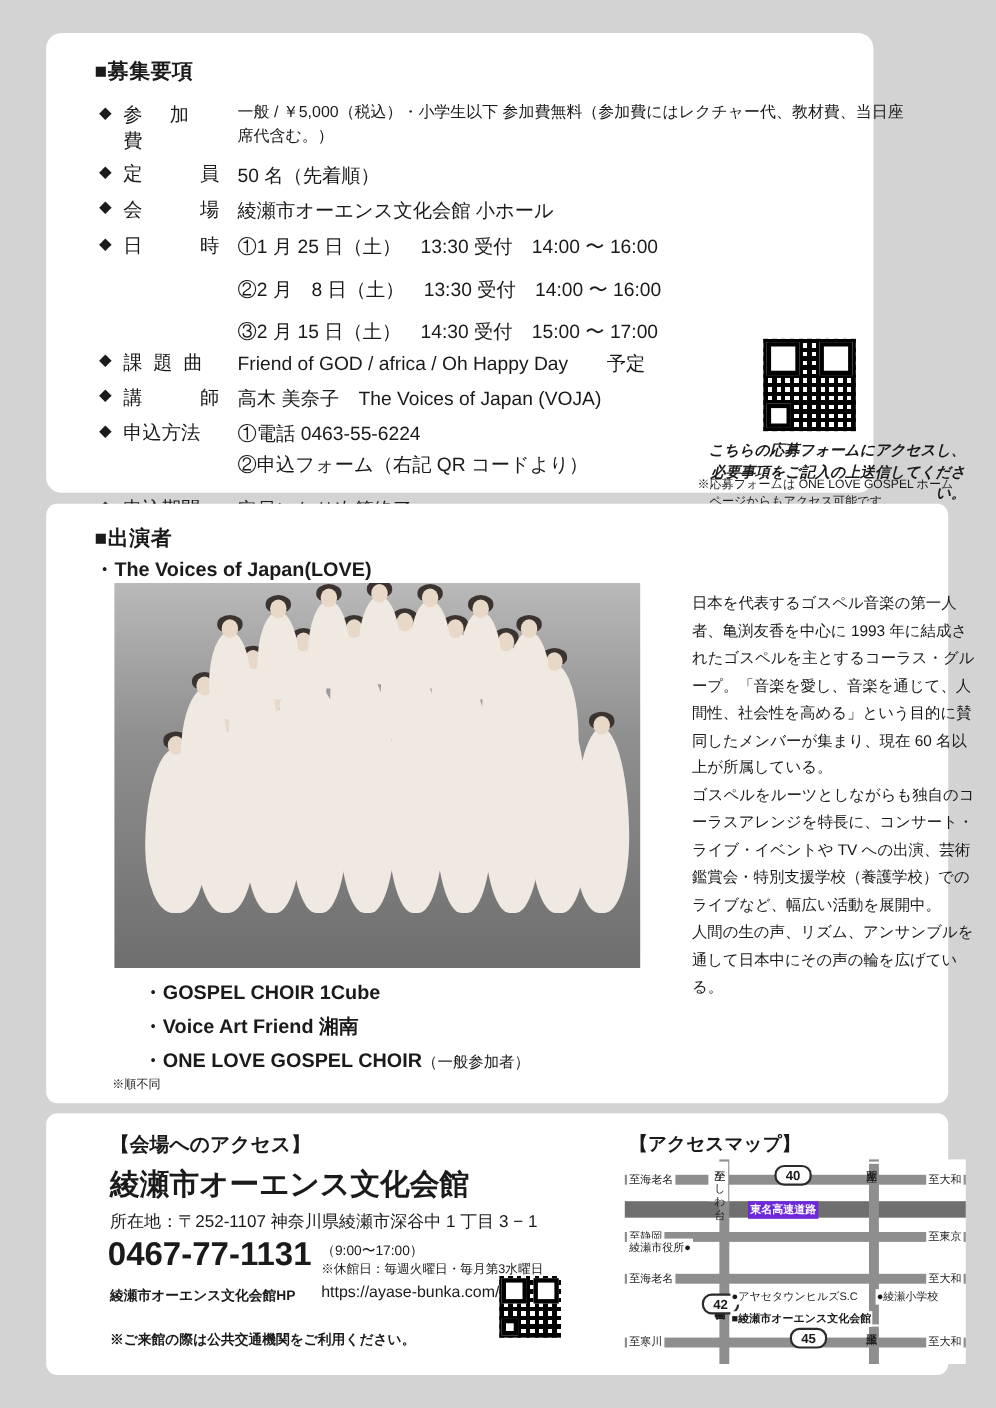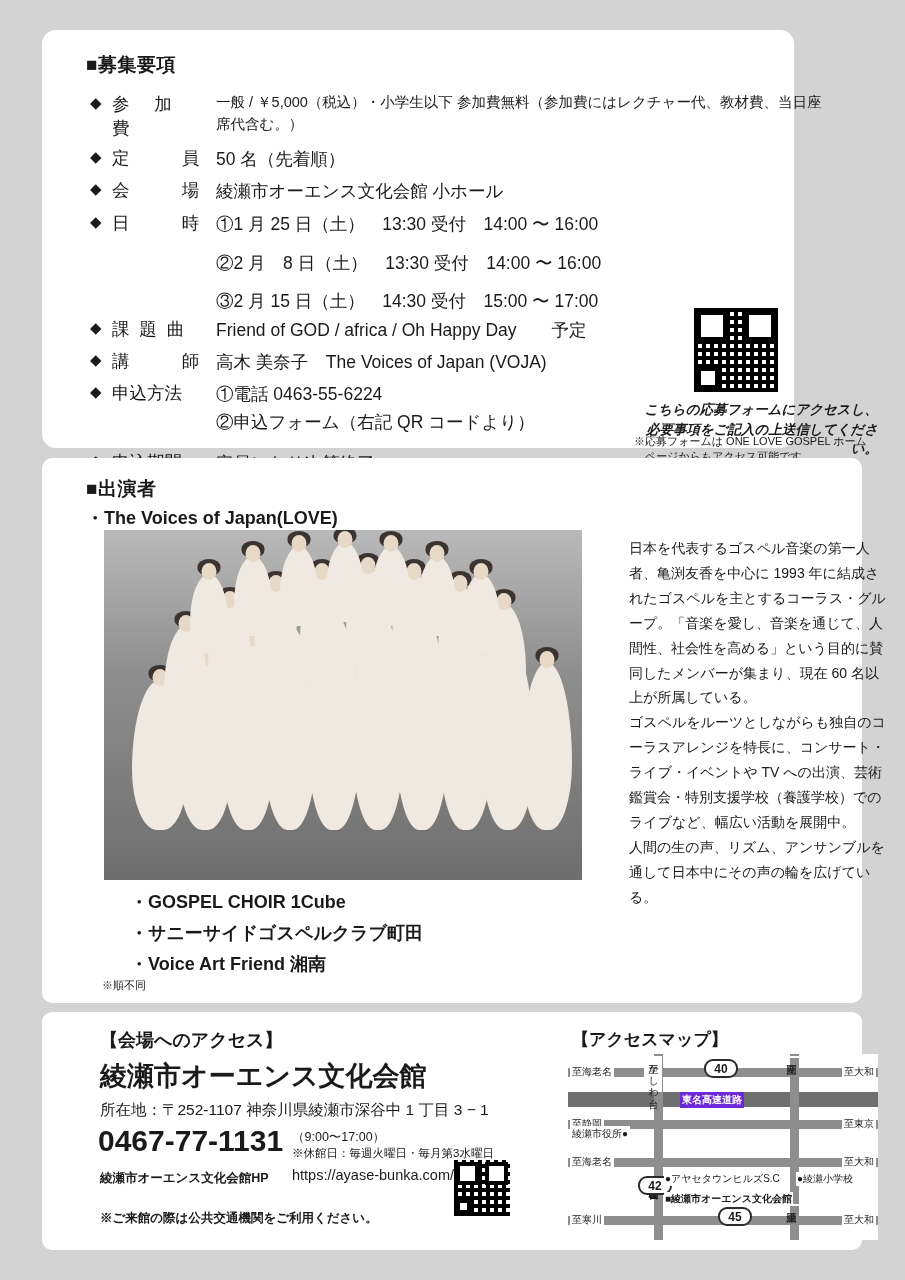--- a/index.html
+++ b/index.html
@@ -296,22 +296,24 @@
         <i></i>
       </div>
   </div>
 
   <div id="voja-text" style="white-space:pre-line;">日本を代表するゴスペル音楽の第一人者、亀渕友香を中心に 1993 年に結成されたゴスペルを主とするコーラス・グループ。「音楽を愛し、音楽を通じて、人間性、社会性を高める」という目的に賛同したメンバーが集まり、現在 60 名以上が所属している。
 ゴスペルをルーツとしながらも独自のコーラスアレンジを特長に、コンサート・ライブ・イベントや TV への出演、芸術鑑賞会・特別支援学校（養護学校）でのライブなど、幅広い活動を展開中。
 人間の生の声、リズム、アンサンブルを通して日本中にその声の輪を広げている。</div>
 
   <div id="perf-list">
     <div class="perf-item"><span>・GOSPEL CHOIR 1Cube</span></div>
-    <div class="perf-item"><span>・サニーサイドゴスペルクラブ町田</span></div>
     <div class="perf-item"><span>・Voice Art Friend 湘南</span></div>
+    <div class="perf-item">
+      <span>・ONE LOVE GOSPEL CHOIR</span><span class="sfx">（一般参加者）</span>
+    </div>
   </div>
   <div id="perf-note">※順不同</div>
 </div>
 
 <div class="card" id="sec-acc">
   <div id="acc-head">【会場へのアクセス】</div>
   <div id="hall-name">綾瀬市オーエンス文化会館</div>
   <div id="addr">所在地：〒252-1107 神奈川県綾瀬市深谷中 1 丁目 3 − 1</div>
   <div id="tel">0467-77-1131</div>
   <div id="hours">（9:00〜17:00）</div>

